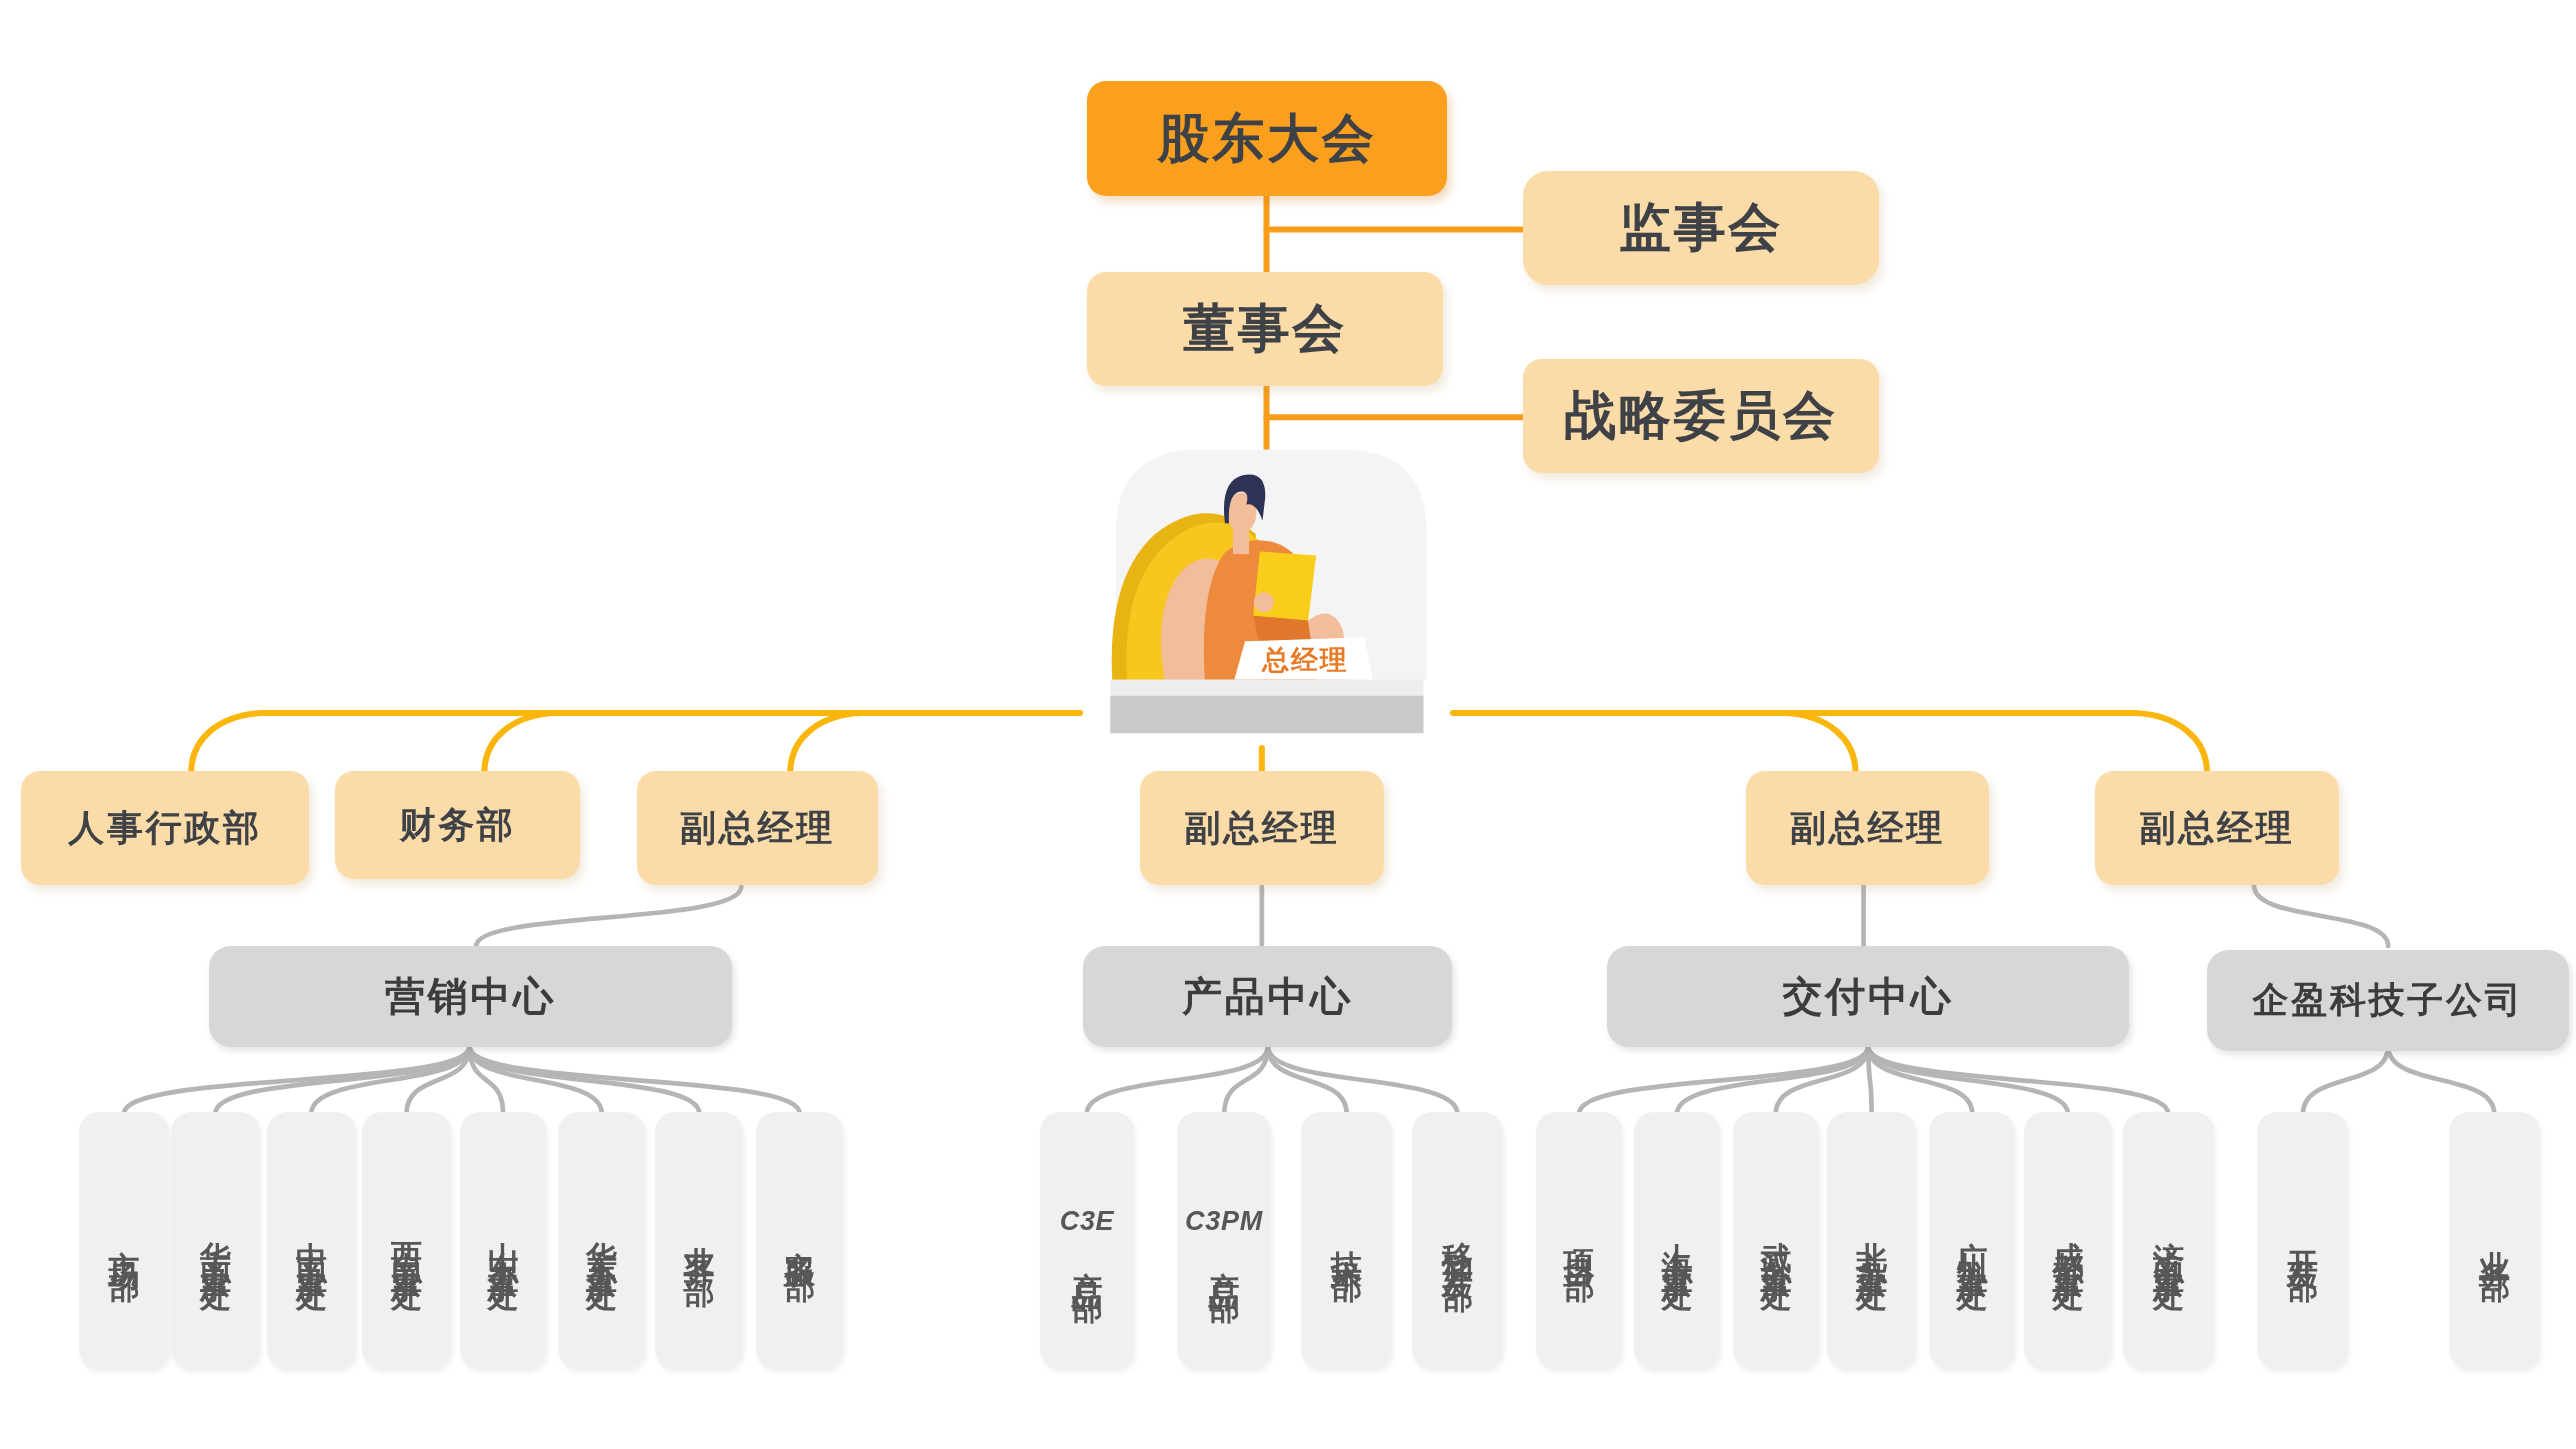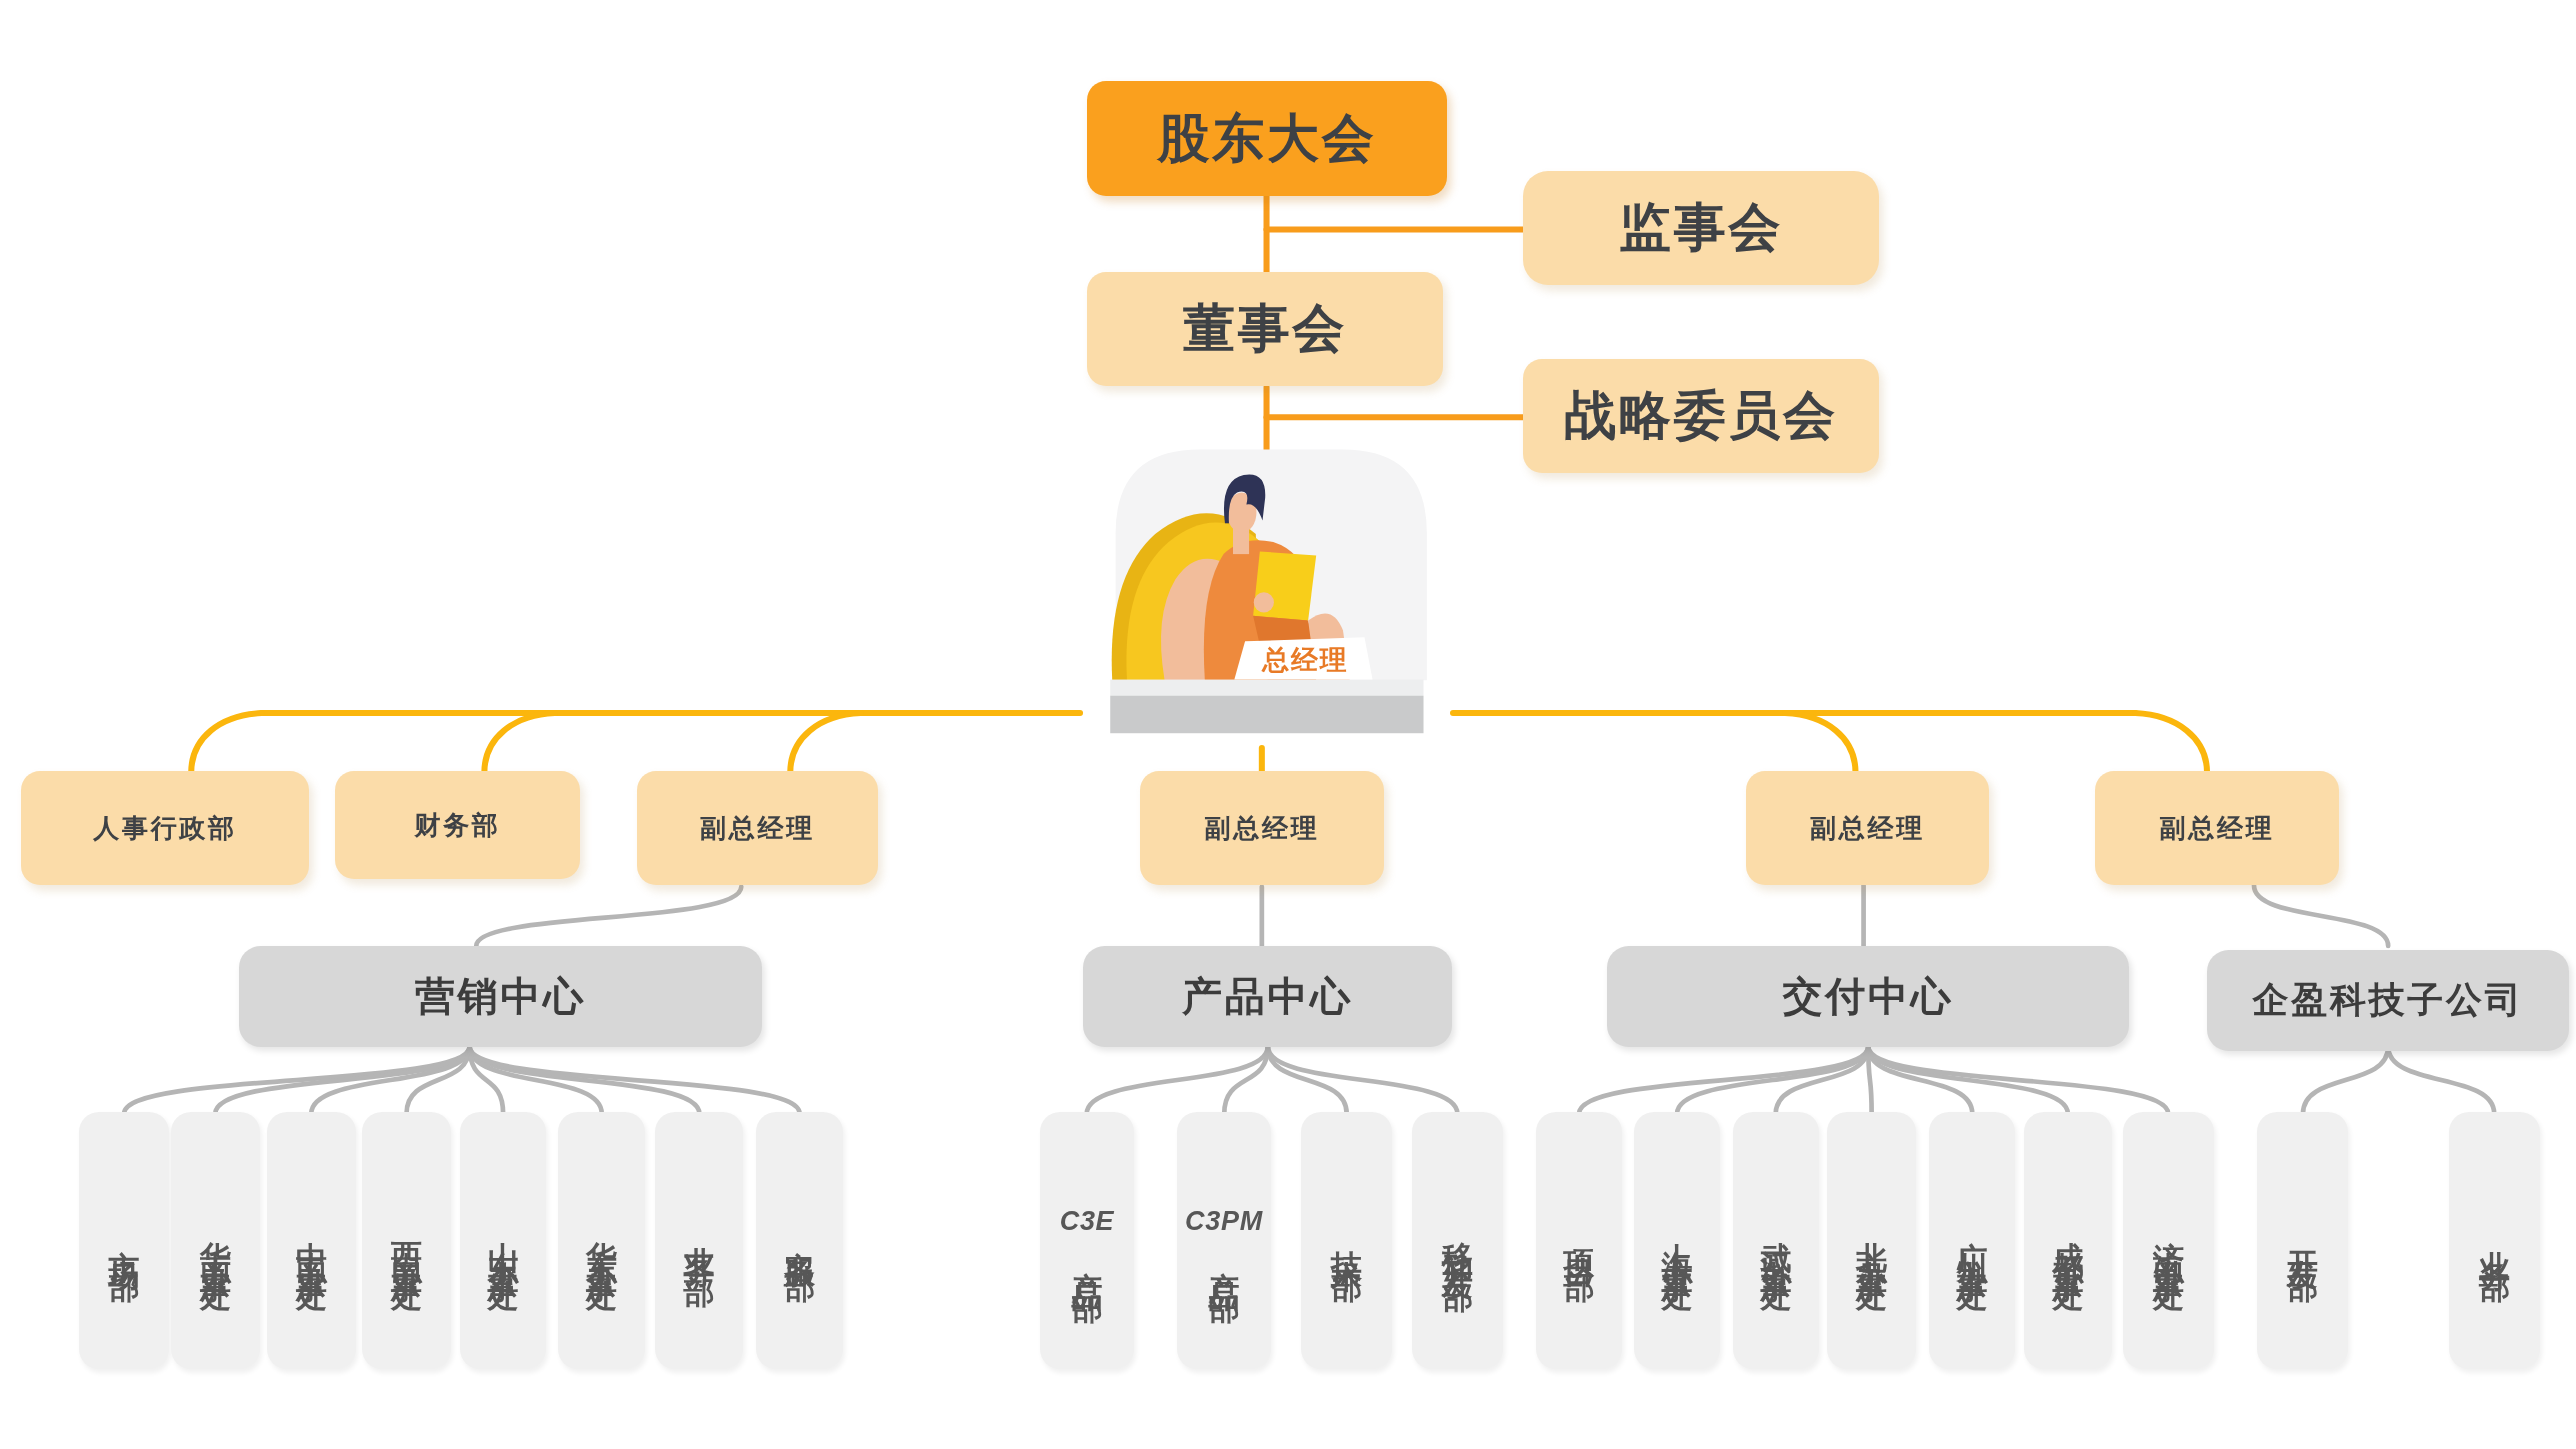--- a/index.html
+++ b/index.html
@@ -21,21 +21,21 @@
   }
   #wires{position:absolute;left:0;top:0;}
   .node{
     position:absolute;display:flex;align-items:center;justify-content:center;
     text-align:center;color:var(--text-dark);letter-spacing:2.7px;
     border-radius:19px;box-sizing:border-box;
   }
   .orange{background:var(--accent-orange);box-shadow:4px 5.4px 8px rgba(200,120,20,.25);}
   .peach{background:var(--peach);box-shadow:4px 5.4px 8px rgba(180,140,70,.18);}
   .lvl1{font-size:52px;}
-  .lvl2{font-size:26px;}
+  .lvl2{font-size:36px;}
   .center{
     background:var(--gray-box);border-radius:21.5px;font-size:40px;color:#3C3C3C;
     box-shadow:2.7px 4px 6.7px rgba(0,0,0,.10);
   }
   .center.small{font-size:36px;}
   .leaf{
     position:absolute;background:var(--leaf-box);border-radius:20px;
     display:flex;flex-direction:column;align-items:center;justify-content:center;
     color:var(--leaf-text);box-shadow:2px 3.4px 5.4px rgba(0,0,0,.06);
   }
@@ -148,21 +148,21 @@
   <div class="node peach lvl2" style="left:1140px;top:771px;width:244px;height:114px;">
     <span>副总经理</span>
   </div>
   <div class="node peach lvl2" style="left:1746px;top:771px;width:243px;height:114px;">
     <span>副总经理</span>
   </div>
   <div class="node peach lvl2" style="left:2095px;top:771px;width:244px;height:114px;">
     <span>副总经理</span>
   </div>
 
-  <div class="node center" style="left:209px;top:946px;width:523px;height:101px;margin-left:30px;">
+  <div class="node center" style="left:209px;top:946px;width:523px;height:101px;">
     <span>营销中心</span>
   </div>
   <div class="node center" style="left:1083px;top:946px;width:369px;height:101px;">
     <span>产品中心</span>
   </div>
   <div class="node center" style="left:1607px;top:946px;width:522px;height:101px;">
     <span>交付中心</span>
   </div>
   <div class="node center small" style="left:2207px;top:950px;width:362px;height:101px;">
     <span>企盈科技子公司</span>

